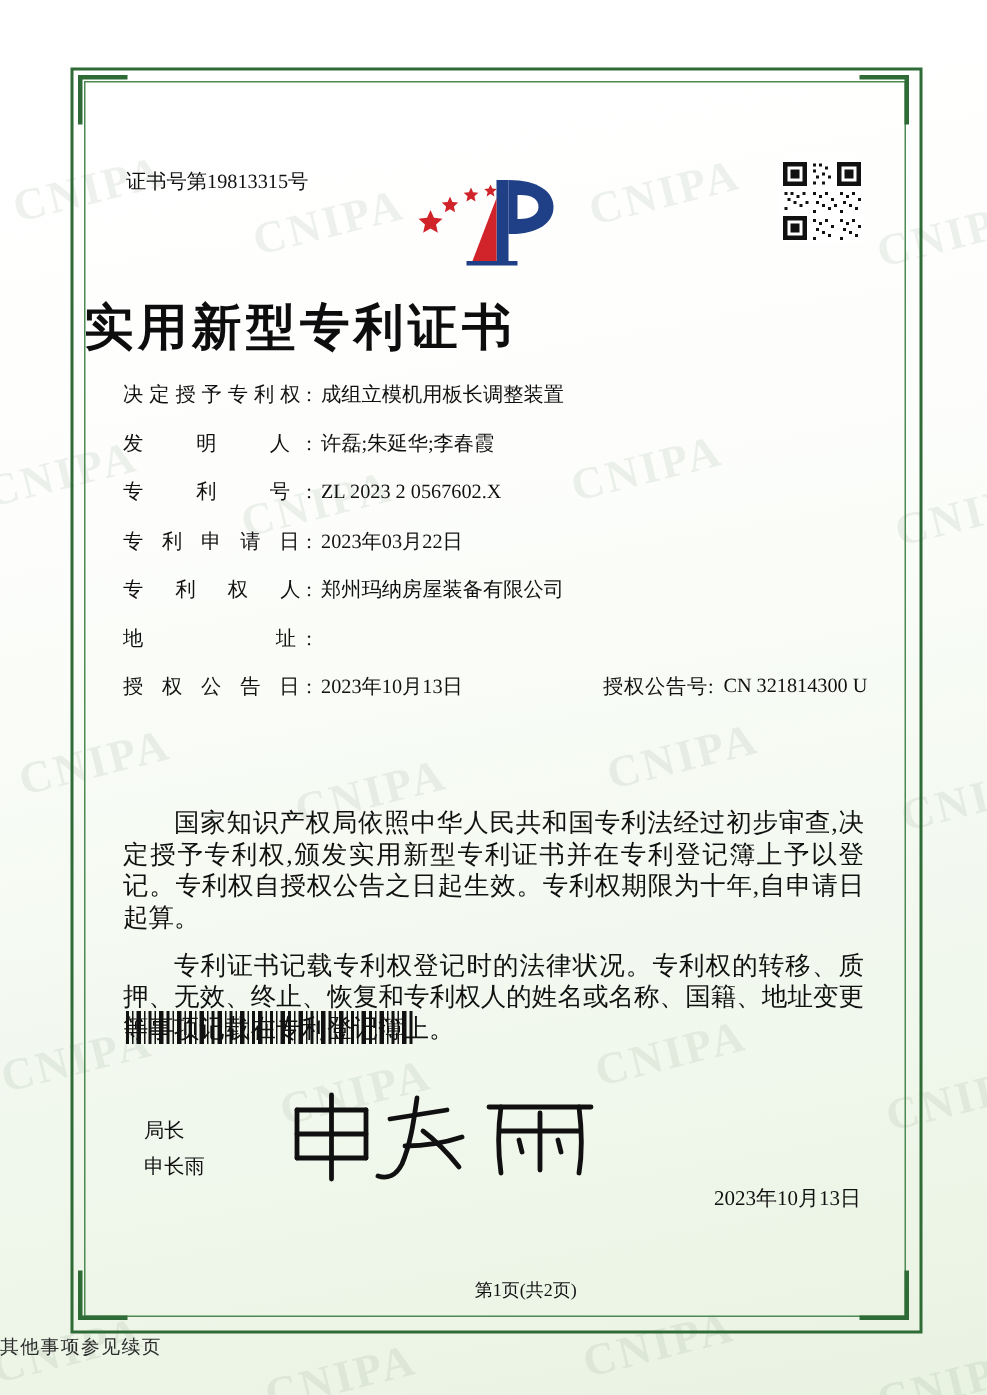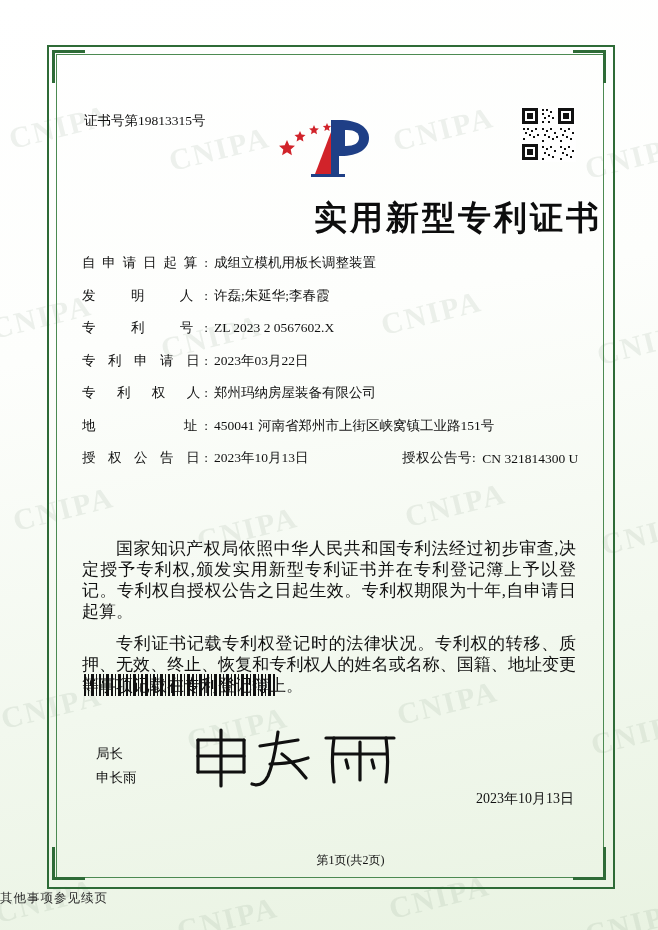--- a/index.html
+++ b/index.html
@@ -113,21 +113,21 @@
     justify-content: center;
     align-items: center;
   }
 
   
   .title {
     position: absolute;
     left: 0;
     right: 0;
     top: 142px;
-    text-align: right;
+    text-align: left;
     font-size: 33px;
     font-weight: bold;
     letter-spacing: 3px;
     color: #0d0d0d;
     font-family: "Liberation Serif", serif;
   }
 
   
   .fields {
     position: absolute;
@@ -151,21 +151,21 @@
     letter-spacing: 0.5px;
   }
   .f-value {
     margin-left: 6px;
     white-space: nowrap;
   }
   .field-row.two-col {
     display: flex;
   }
   .col-a { display: flex; flex: 0 0 320px; align-items: flex-end; }
-  .col-b { display: flex; align-items: flex-end; }
+  .col-b { display: flex; align-items: flex-start; }
   .lbl-just-wide {
     display: inline-block;
     width: 126px;
     text-align: justify;
     text-align-last: justify;
     white-space: nowrap;
   }
 
   
   .paragraphs {
@@ -363,21 +363,21 @@
         <path d="M46 62 L62 20 L62 62 Z" fill="#d1232a"></path>
         <rect x="42" y="62" width="34" height="3" fill="#1f3f86"></rect>
       </svg>
     </div>
 
     <div class="title">实用新型专利证书</div>
 
     <div class="fields">
 
       <div class="field-row">
-        <span class="f-label lbl-just-wide">自申请日起算:</span>
+        <span class="f-label lbl-just-wide">决定授予专利权:</span>
         <span class="f-value">成组立模机用板长调整装置</span>
       </div>
 
       <div class="field-row">
         <span class="f-label lbl-just-wide">发　明　人:</span>
         <span class="f-value">许磊;朱延华;李春霞</span>
       </div>
 
       <div class="field-row">
         <span class="f-label lbl-just-wide">专　利　号:</span>
@@ -389,21 +389,20 @@
         <span class="f-value">2023年03月22日</span>
       </div>
 
       <div class="field-row">
         <span class="f-label lbl-just-wide">专　利　权　人:</span>
         <span class="f-value">郑州玛纳房屋装备有限公司</span>
       </div>
 
       <div class="field-row">
         <span class="f-label lbl-just-wide">地　　　　址:</span>
-        <span class="f-value">450041 河南省郑州市上街区峡窝镇工业路151号</span>
       </div>
 
       <div class="field-row two-col">
         <span class="col-a">
           <span class="f-label lbl-just-wide">授 权 公 告 日:</span>
           <span class="f-value">2023年10月13日</span>
         </span>
         <span class="col-b">
           <span class="f-label sp">授权公告号:</span>
           <span class="f-value">CN 321814300 U</span>

